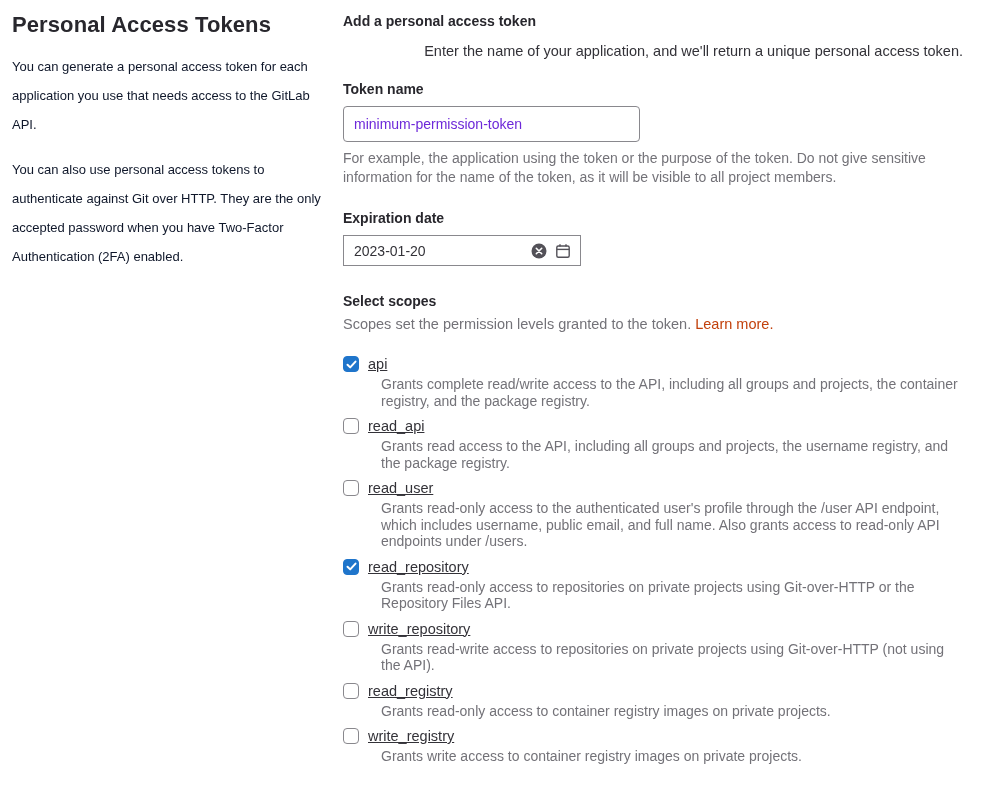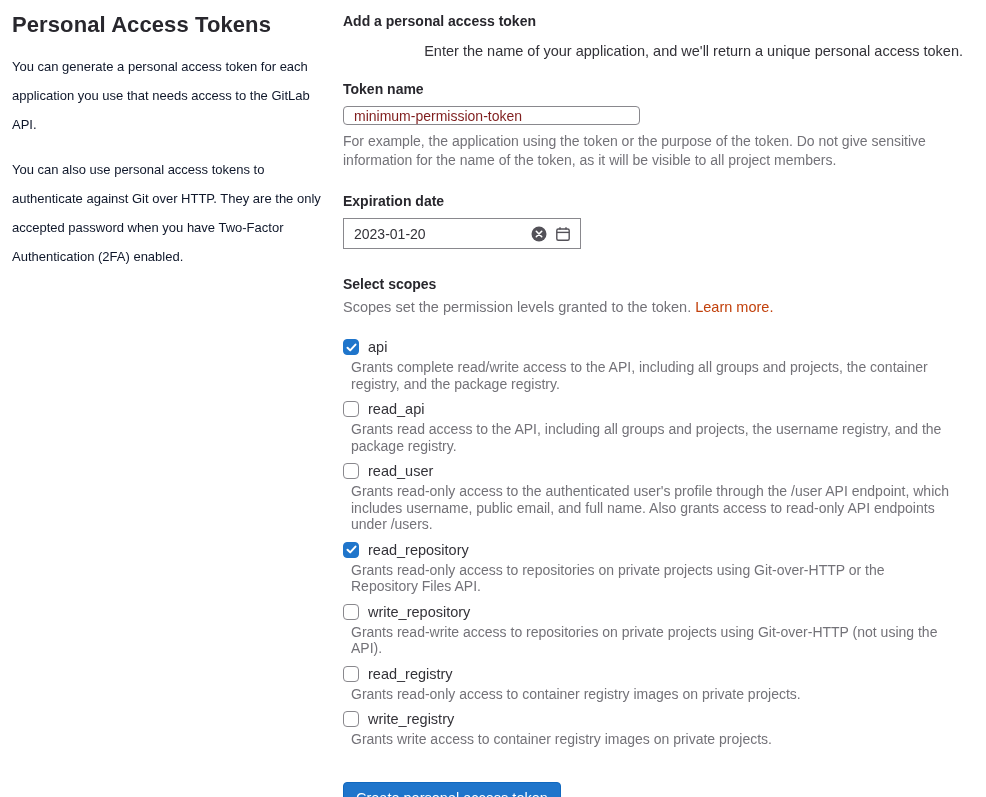--- a/index.html
+++ b/index.html
@@ -23,23 +23,23 @@
     margin-bottom: 16px;
   }
 
   
   .form-col { flex: 1 1 auto; max-width: 622px; padding-top: 1px; }
   .form-heading { font-size: 14px; font-weight: 700; color: #28272d; margin-bottom: 14px; }
   .form-intro { font-size: 14.5px; color: #333238; margin-bottom: 22px; text-align: right; }
   .field-label { font-size: 14px; font-weight: 700; color: #28272d; margin-bottom: 9px; }
 
   .text-input {
-    width: 297px; height: 19px;
+    width: 297px; height: 36px;
     border: 1px solid #89888d; border-radius: 4px;
-    padding: 0 10px; font-size: 14px; color: #7f1d1d;
+    padding: 0 10px; font-size: 14px; color: #6d28d9;
     font-family: "Liberation Sans", "DejaVu Sans", sans-serif;
     background: #fff; outline: none; display: block;
   }
   .field-help {
     font-size: 14px; line-height: 19px; color: #737278;
     margin-top: 7px; margin-bottom: 23px; max-width: 622px;
   }
 
   .date-field {
     width: 238px; height: 31px;
@@ -67,24 +67,24 @@
   .scope-head { display: flex; align-items: center; }
   .checkbox {
     width: 16px; height: 16px; flex: 0 0 16px;
     border: 1px solid #89888d; border-radius: 4px; background: #fff;
     display: flex; align-items: center; justify-content: center;
     cursor: pointer;
   }
   .checkbox svg { display: none; }
   .checkbox.checked { background: #1f75cb; border-color: #1f75cb; }
   .checkbox.checked svg { display: block; }
-  .scope-name { font-size: 14.5px; color: #333238; margin-left: 9px; cursor: pointer; }
+  .scope-name { font-size: 14.5px; color: #333238; margin-left: 9px; cursor: pointer; text-decoration: underline; }
   .scope-desc {
     font-size: 14px; line-height: 16.5px; color: #737278;
-    margin: 4px 0 0 8px; max-width: 600px;
+    margin: 4px 0 0 38px; max-width: 600px;
   }
 
   .submit-btn {
     margin-top: 25px;
     background: #1f75cb; color: #ffffff;
     border: 1px solid #1068bf; border-radius: 4px;
     height: 32px; padding: 0 12px;
     font-size: 14.5px; cursor: pointer;
     font-family: "Liberation Sans", "DejaVu Sans", sans-serif;
   }

